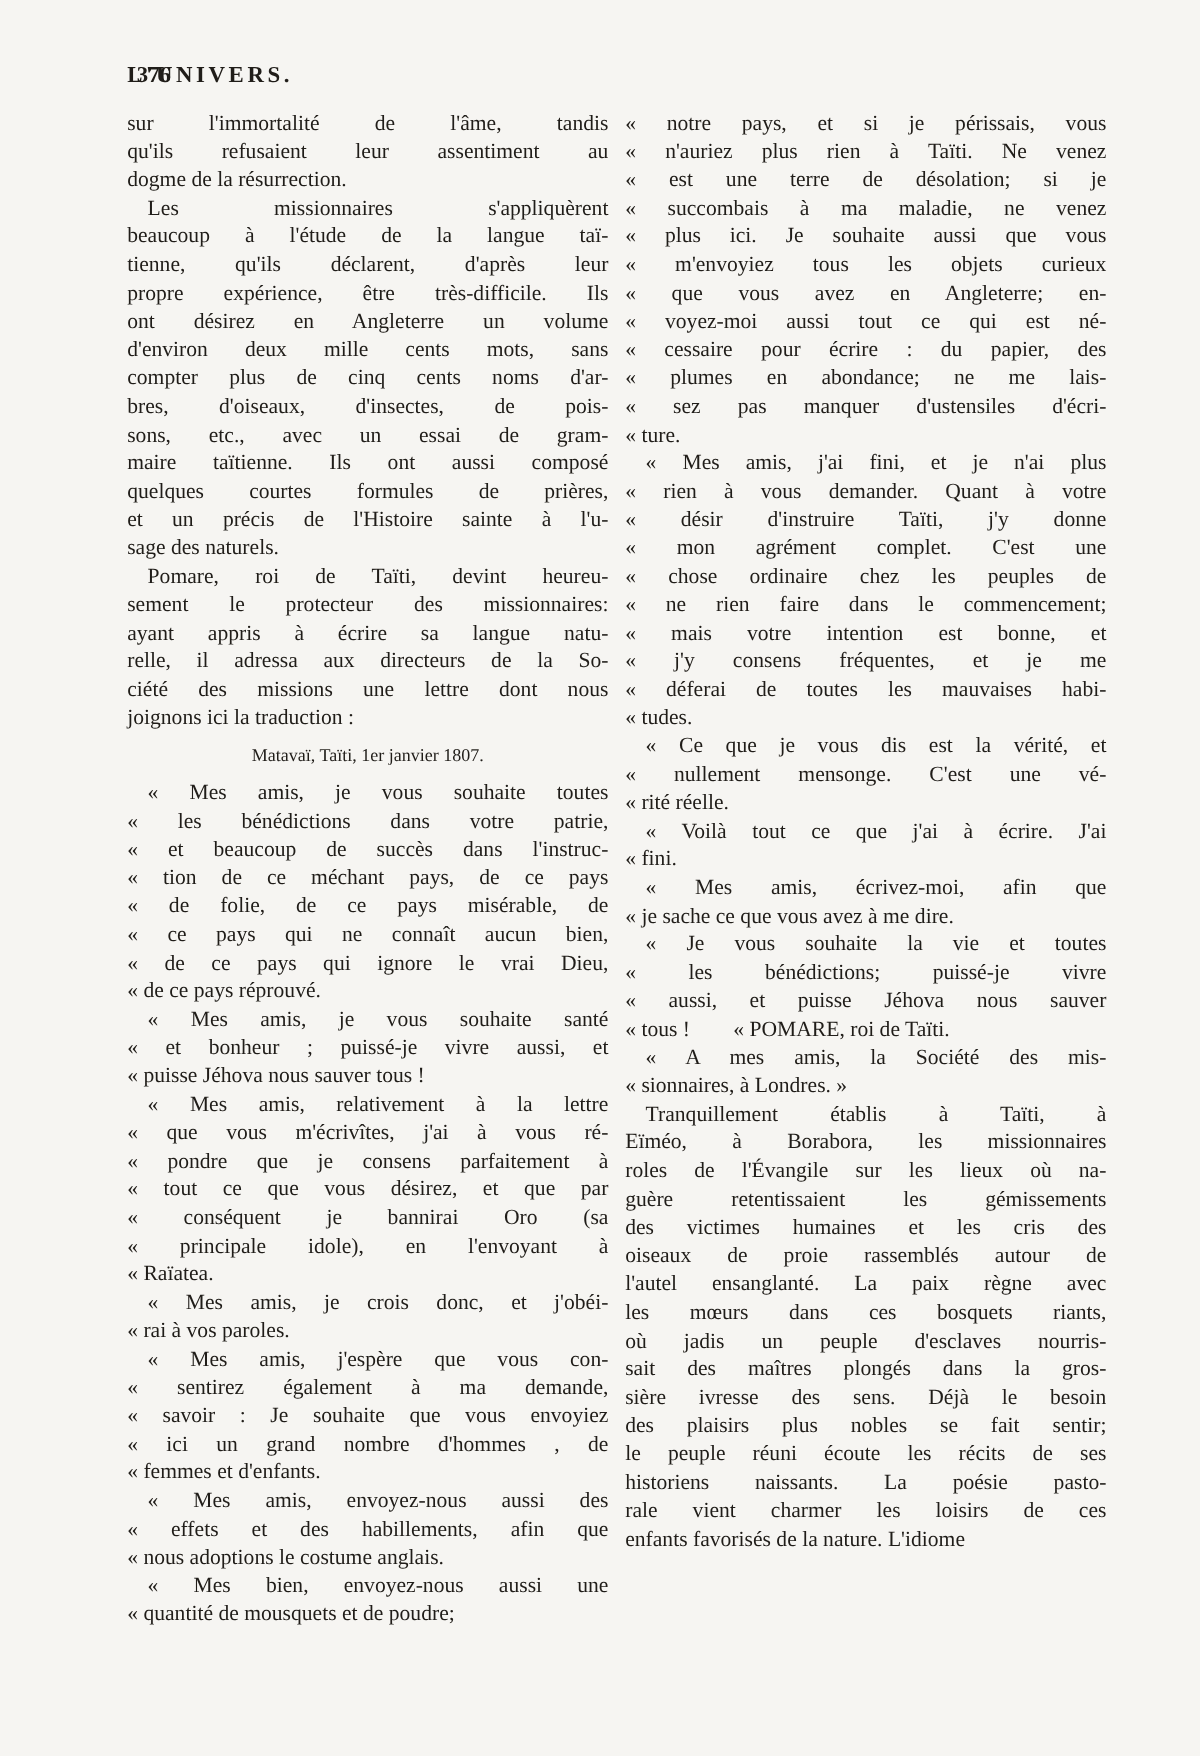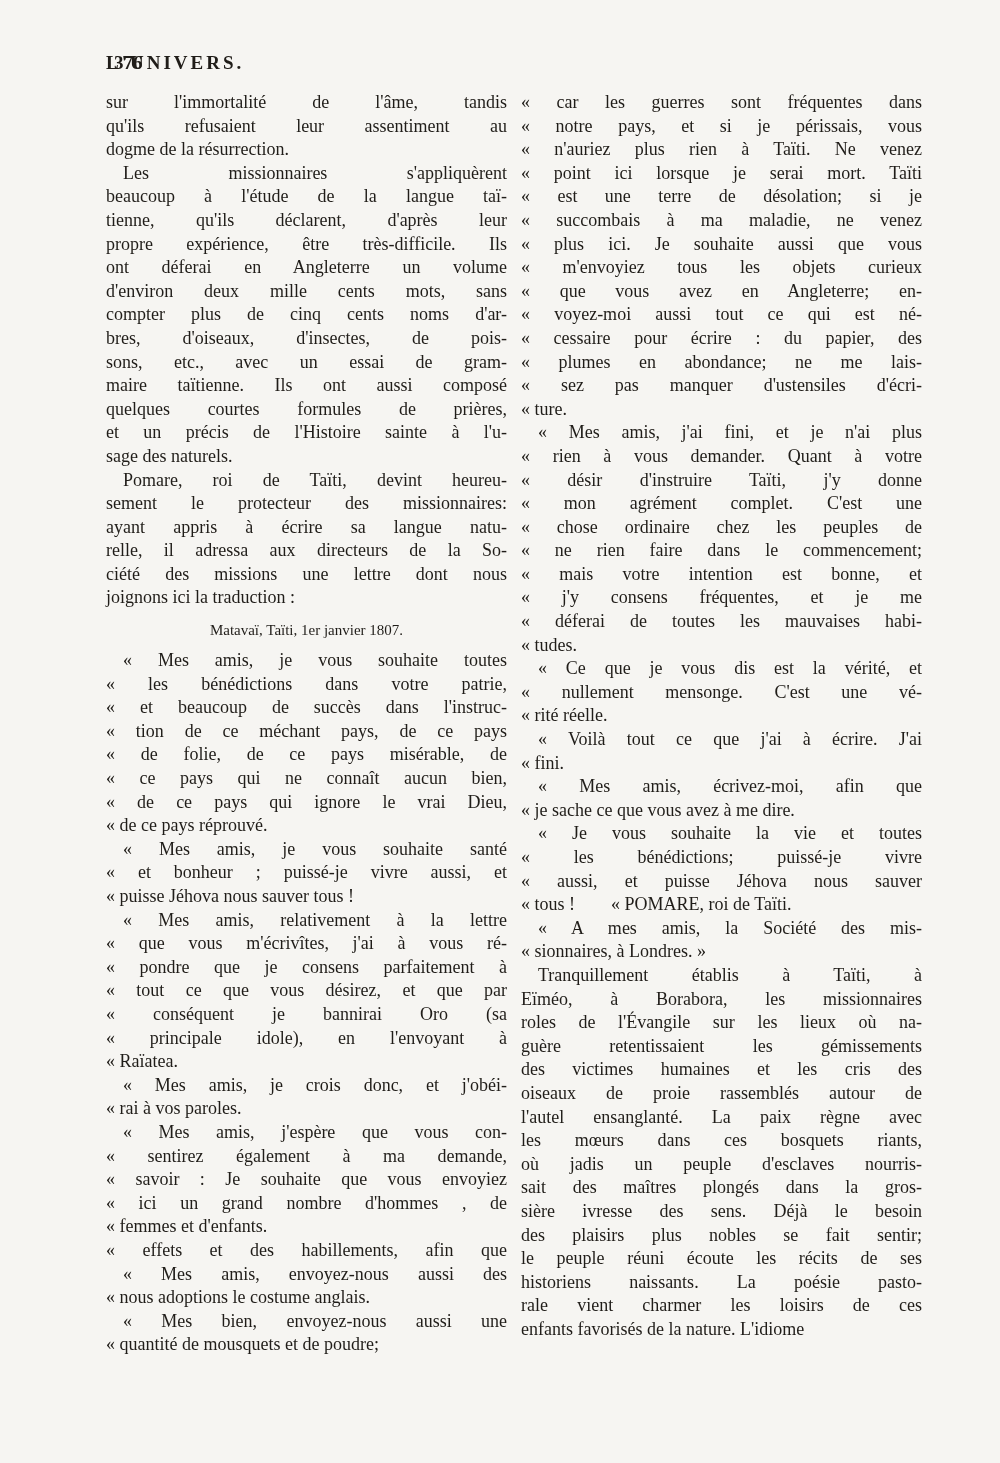--- a/index.html
+++ b/index.html
@@ -82,21 +82,21 @@
         <div class="block continuation">
           <div class="line first">sur l'immortalité de l'âme, tandis</div>
           <div class="line">qu'ils refusaient leur assentiment au</div>
           <div class="line last">dogme de la résurrection.</div>
         </div>
         <div class="block body">
           <div class="line first">Les missionnaires s'appliquèrent</div>
           <div class="line">beaucoup à l'étude de la langue taï-</div>
           <div class="line">tienne, qu'ils déclarent, d'après leur</div>
           <div class="line">propre expérience, être très-difficile. Ils</div>
-          <div class="line">ont déferai en Angleterre un volume</div>
+          <div class="line">ont désirez en Angleterre un volume</div>
           <div class="line">d'environ deux mille cents mots, sans</div>
           <div class="line">compter plus de cinq cents noms d'ar-</div>
           <div class="line">bres, d'oiseaux, d'insectes, de pois-</div>
           <div class="line">sons, etc., avec un essai de gram-</div>
           <div class="line">maire taïtienne. Ils ont aussi composé</div>
           <div class="line">quelques courtes formules de prières,</div>
           <div class="line">et un précis de l'Histoire sainte à l'u-</div>
           <div class="line last">sage des naturels.</div>
         </div>
         <div class="block body">
@@ -139,35 +139,33 @@
           <div class="line last">« rai à vos paroles.</div>
         </div>
         <div class="block quote">
           <div class="line first">« Mes amis, j'espère que vous con-</div>
           <div class="line">« sentirez également à ma demande,</div>
           <div class="line">« savoir : Je souhaite que vous envoyiez</div>
           <div class="line">« ici un grand nombre d'hommes , de</div>
           <div class="line last">« femmes et d'enfants.</div>
         </div>
         <div class="block quote">
+          <div class="line first">« Mes amis, envoyez-nous aussi des</div>
           <div class="line">« effets et des habillements, afin que</div>
-          <div class="line first">« Mes amis, envoyez-nous aussi des</div>
           <div class="line last">« nous adoptions le costume anglais.</div>
         </div>
         <div class="block quote">
           <div class="line first">« Mes bien, envoyez-nous aussi une</div>
           <div class="line last">« quantité de mousquets et de poudre;</div>
         </div>
       </div>
     <div class="column">
         <div class="block quote-cont">
-          <div class="line first">« car les guerres sont fréquentes dans</div>
           <div class="line">« notre pays, et si je périssais, vous</div>
           <div class="line">« n'auriez plus rien à Taïti. Ne venez</div>
-          <div class="line">« point ici lorsque je serai mort. Taïti</div>
           <div class="line">« est une terre de désolation; si je</div>
           <div class="line">« succombais à ma maladie, ne venez</div>
           <div class="line">« plus ici. Je souhaite aussi que vous</div>
           <div class="line">« m'envoyiez tous les objets curieux</div>
           <div class="line">« que vous avez en Angleterre; en-</div>
           <div class="line">« voyez-moi aussi tout ce qui est né-</div>
           <div class="line">« cessaire pour écrire : du papier, des</div>
           <div class="line">« plumes en abondance; ne me lais-</div>
           <div class="line">« sez pas manquer d'ustensiles d'écri-</div>
           <div class="line last">« ture.</div>

